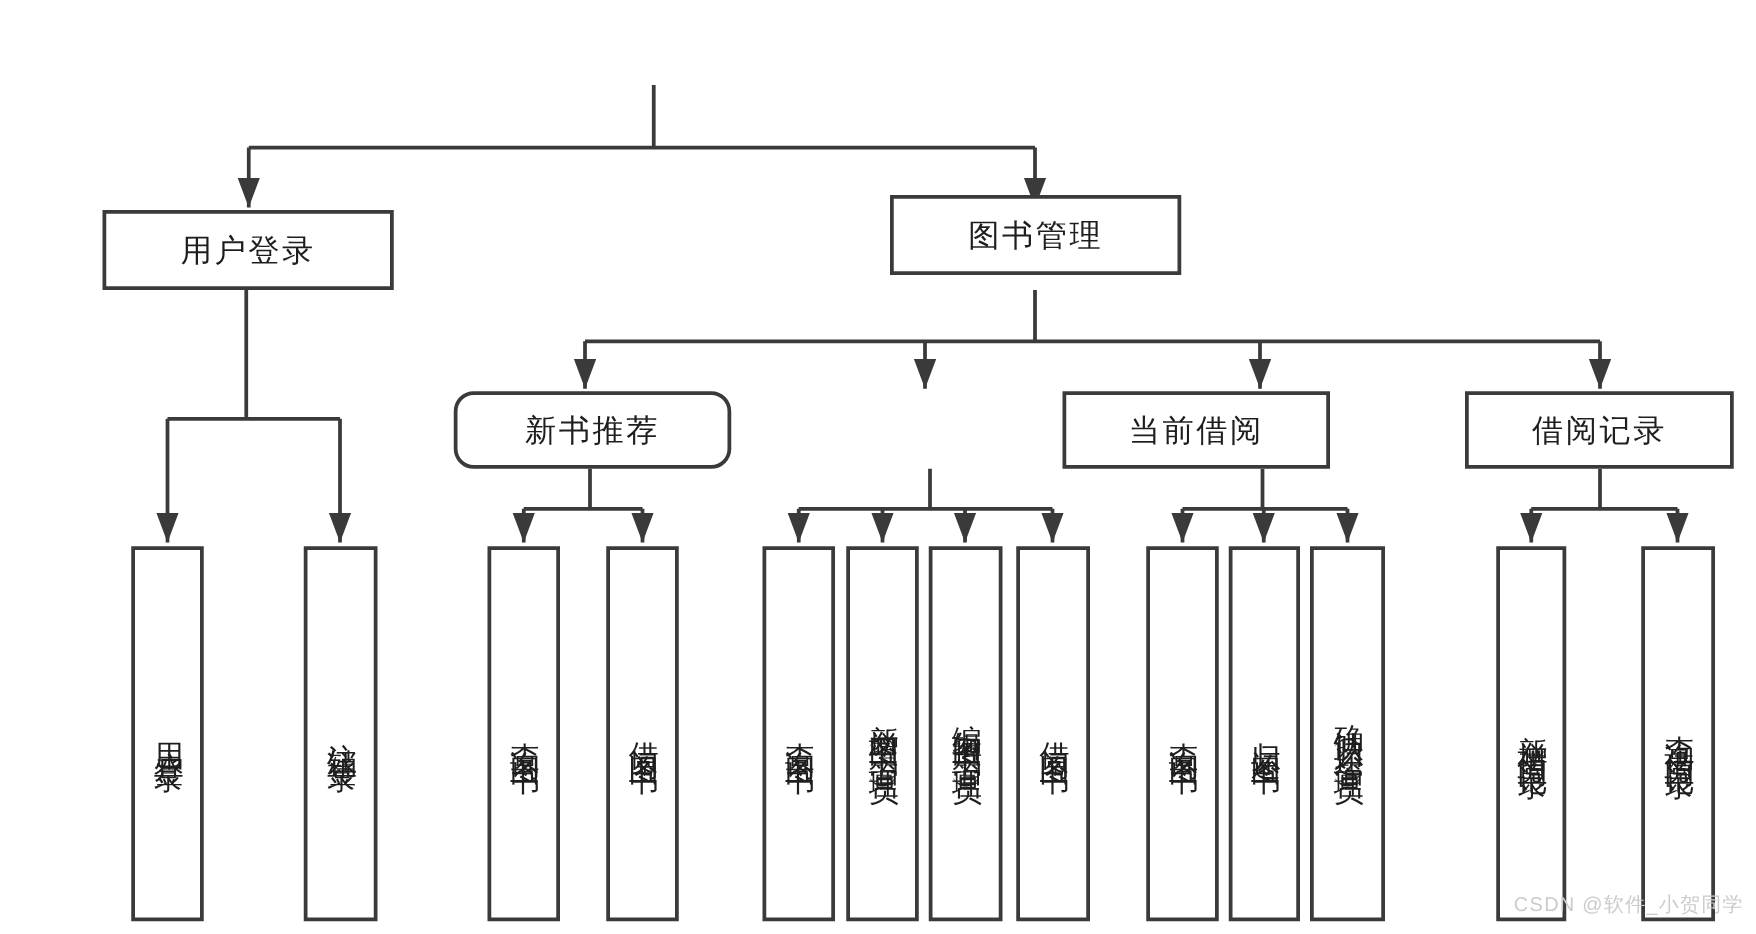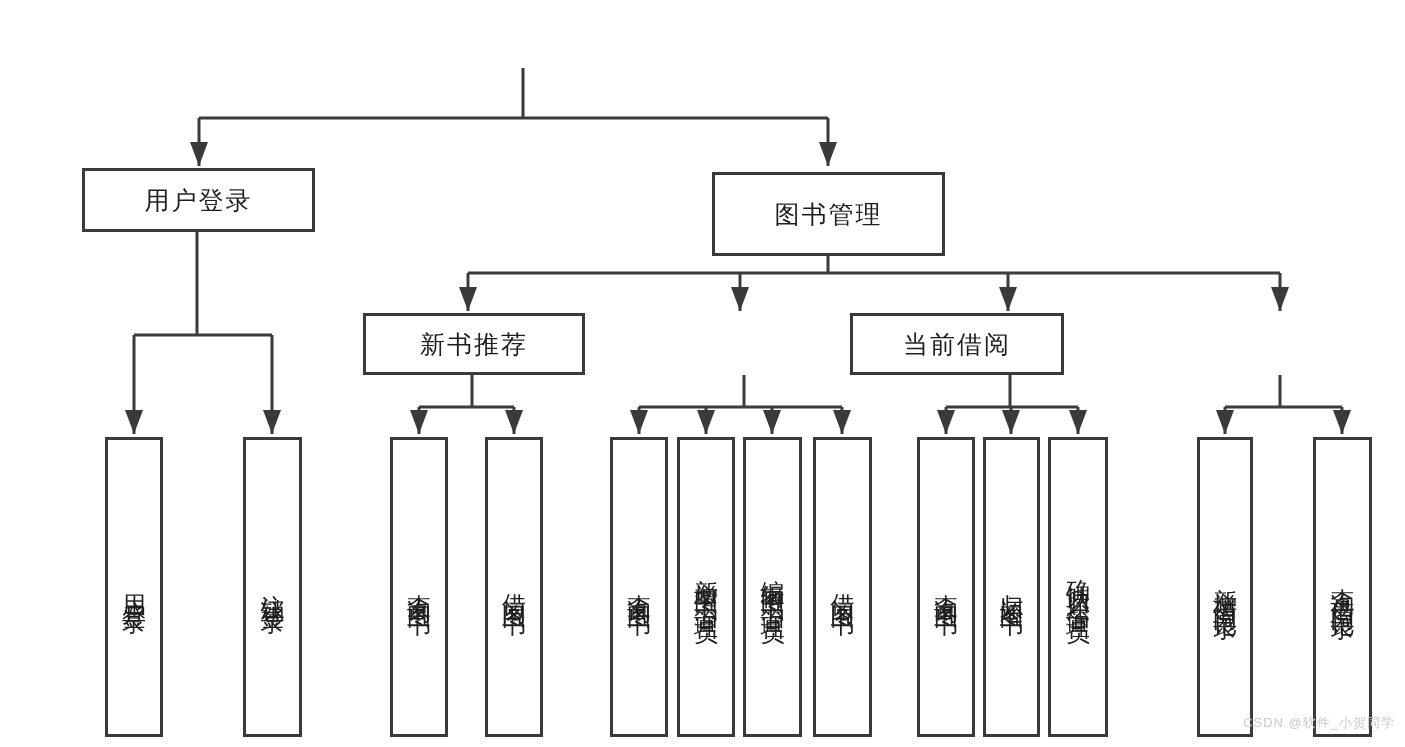--- a/index.html
+++ b/index.html
@@ -47,21 +47,21 @@
     font-size: 24px;
     letter-spacing: 6px;
     line-height: 1;
     top: 437px;
     height: 300px;
   }
   .watermark {
     position: absolute;
     right: 10px;
     top: 714px;
-    font-size: 13px;
+    font-size: 16px;
     color: #cbcbcb;
     letter-spacing: 1px;
     z-index: 3;
     white-space: nowrap;
   }
 </style>
 </head>
 <body>
 
 <div class="stage">
@@ -111,24 +111,25 @@
 
       <path d="M1280 375 L1280 407"></path>
       <path d="M1225 407 L1342 407"></path>
       <path d="M1225 407 L1225 434" marker-end="url(#arrow)"></path>
       <path d="M1342 407 L1342 434" marker-end="url(#arrow)"></path>
     </g>
   </svg>
 
 
   <div class="box h-box" style="left:82px; top:168px; width:233px; height:64px;">用户登录</div>
-  <div class="box h-box" style="left:712px; top:172px; width:233px; height:84px;">图书管理</div>
+  <div class="box h-box" style="left:712px; top:156px; width:233px; height:64px;">图书管理</div>
 
-  <div class="box h-box" style="left:363px; top:313px; width:222px; height:62px;">新书推荐</div>
+  <div class="box h-box" style="left:363px; top:313px; width:222px; height:62px;border-radius:16px;">新书推荐</div>
   <div class="box h-box" style="left:850px; top:313px; width:214px; height:62px;text-align:center;">当前借阅</div>
+  <div class="box h-box" style="left:1172px; top:313px; width:215px; height:62px;">借阅记录</div>
 
   <div class="box v-box" style="left:105px; width:58px;">用户登录</div>
   <div class="box v-box" style="left:243px; width:59px;">注销登录</div>
 
   <div class="box v-box" style="left:390px; width:58px;">查询图书</div>
   <div class="box v-box" style="left:485px; width:58px;">借阅图书</div>
 
   <div class="box v-box" style="left:610px; width:58px;">查询图书</div>
   <div class="box v-box" style="left:677px; width:58px;">新增图书（管理员）</div>
   <div class="box v-box" style="left:743px; width:59px;">编辑图书（管理员）</div>

